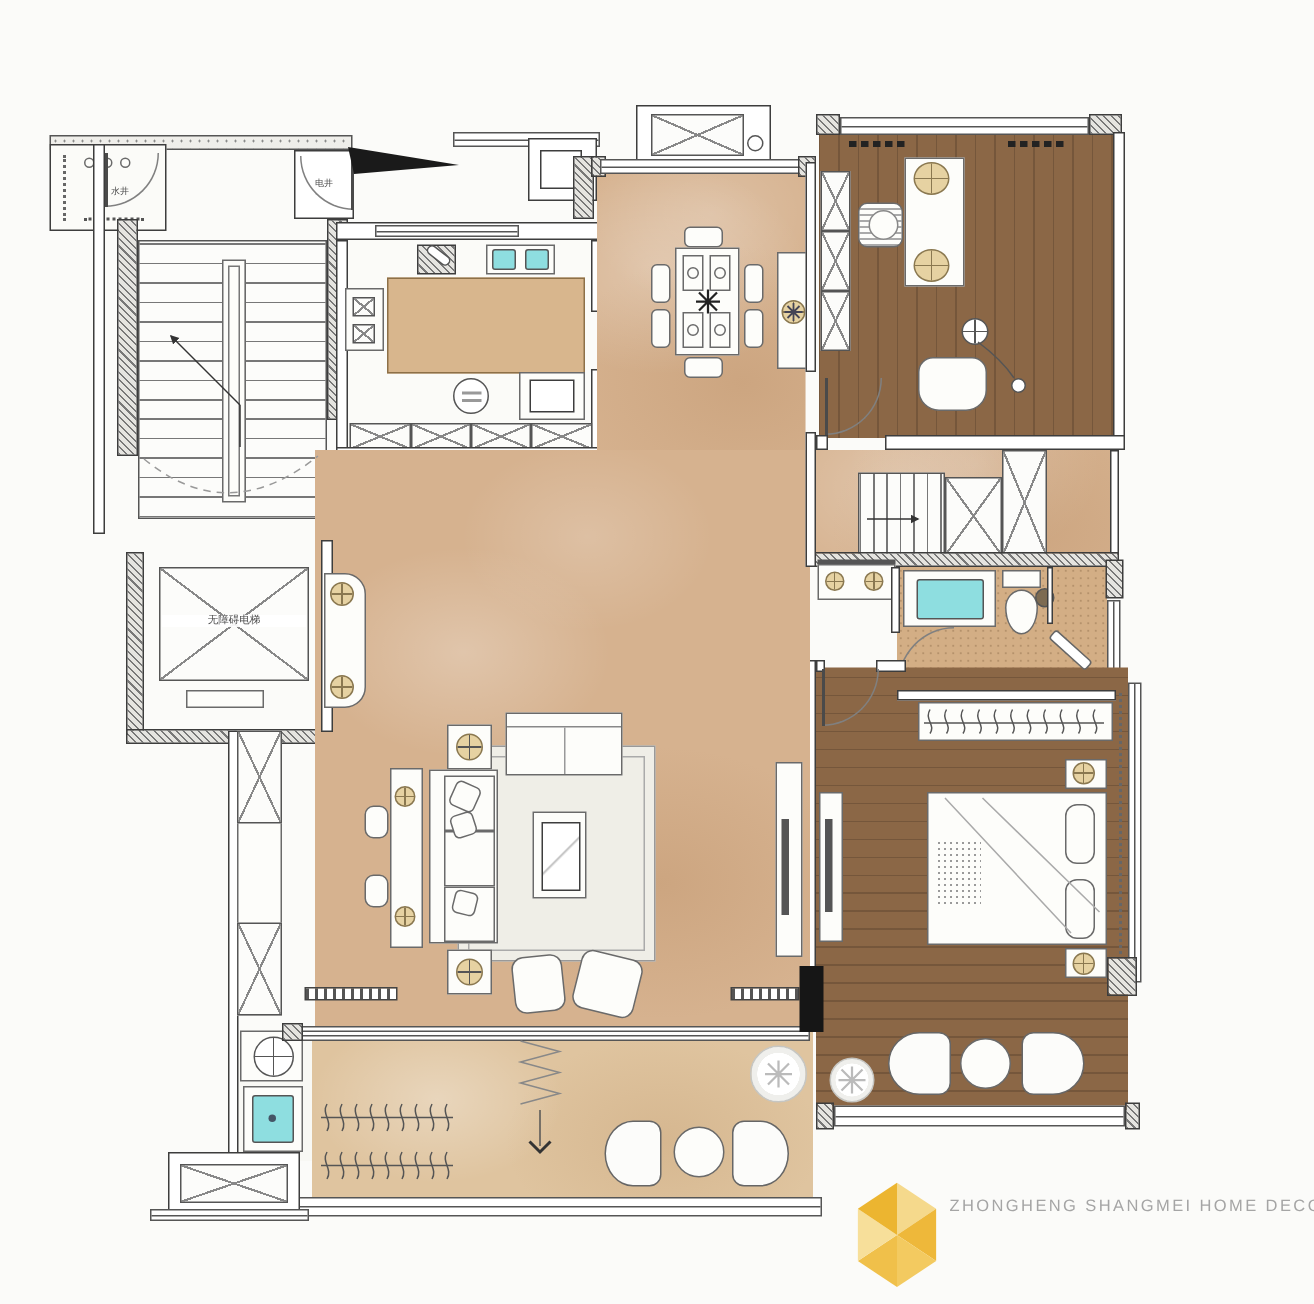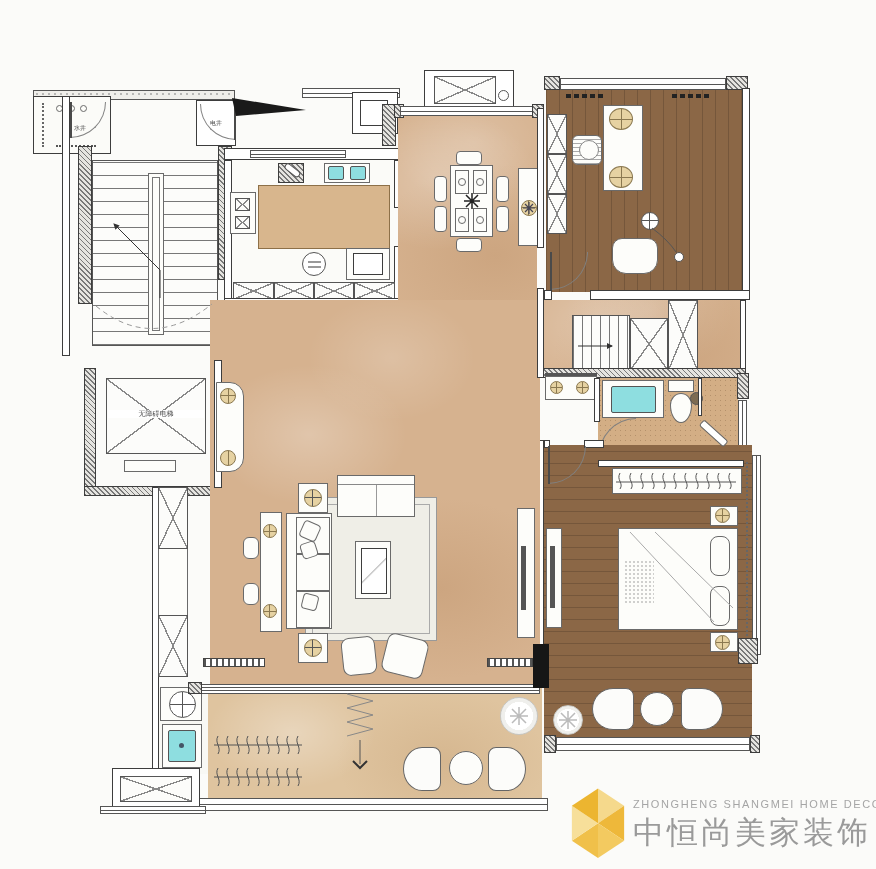--- a/index.html
+++ b/index.html
@@ -350,16 +350,15 @@
   <div class="abs" style="left:565px;top:780px;width:305px;height:88px;">
     <svg width="58" height="78" viewBox="0 0 100 130" style="position:absolute;left:4px;top:6px;">
       <polygon points="50,62 50,2 95,32" fill="#f5d98c"></polygon>
       <polygon points="50,62 95,32 95,92" fill="#eeb83a"></polygon>
       <polygon points="50,62 95,92 50,122" fill="#f3ca60"></polygon>
       <polygon points="50,62 50,122 5,92" fill="#f0c04a"></polygon>
       <polygon points="50,62 5,92 5,32" fill="#f7df9a"></polygon>
       <polygon points="50,62 5,32 50,2" fill="#ecb530"></polygon>
     </svg>
     <div class="logo-en" style="left:68px;top:18px;">ZHONGHENG SHANGMEI HOME DECORATION</div>
-    <div class="logo-cn" style="left:68px;top:32px;">中恒尚美家装饰</div>
   </div>
 
 </div>
 
 </body></html>

